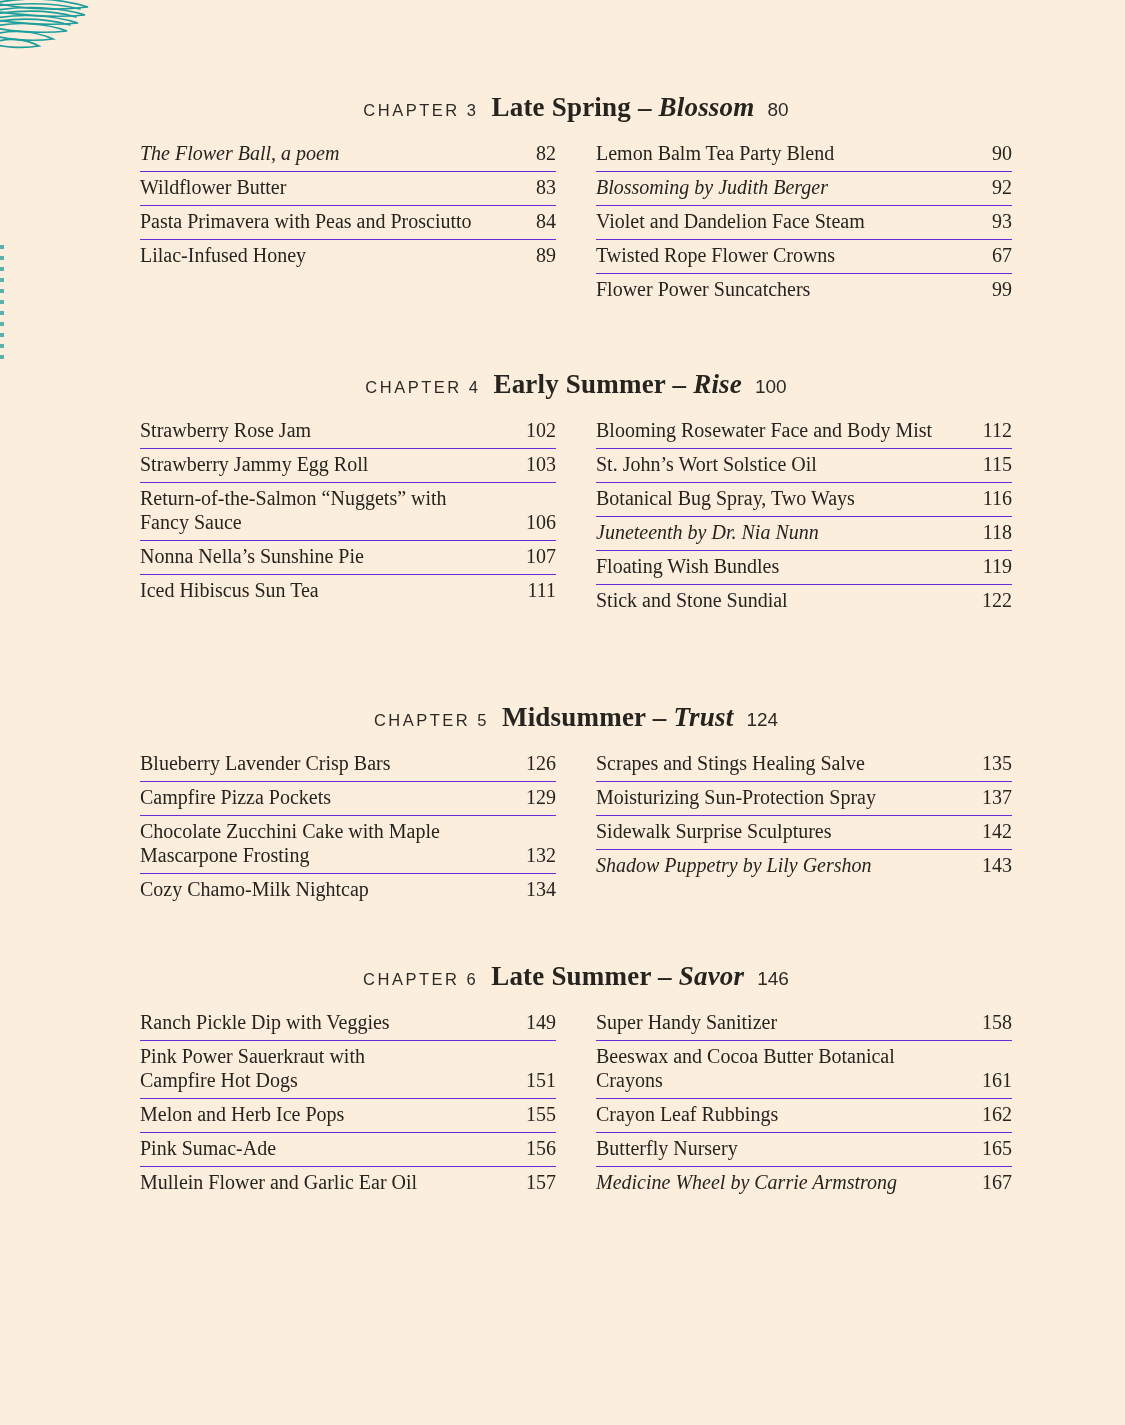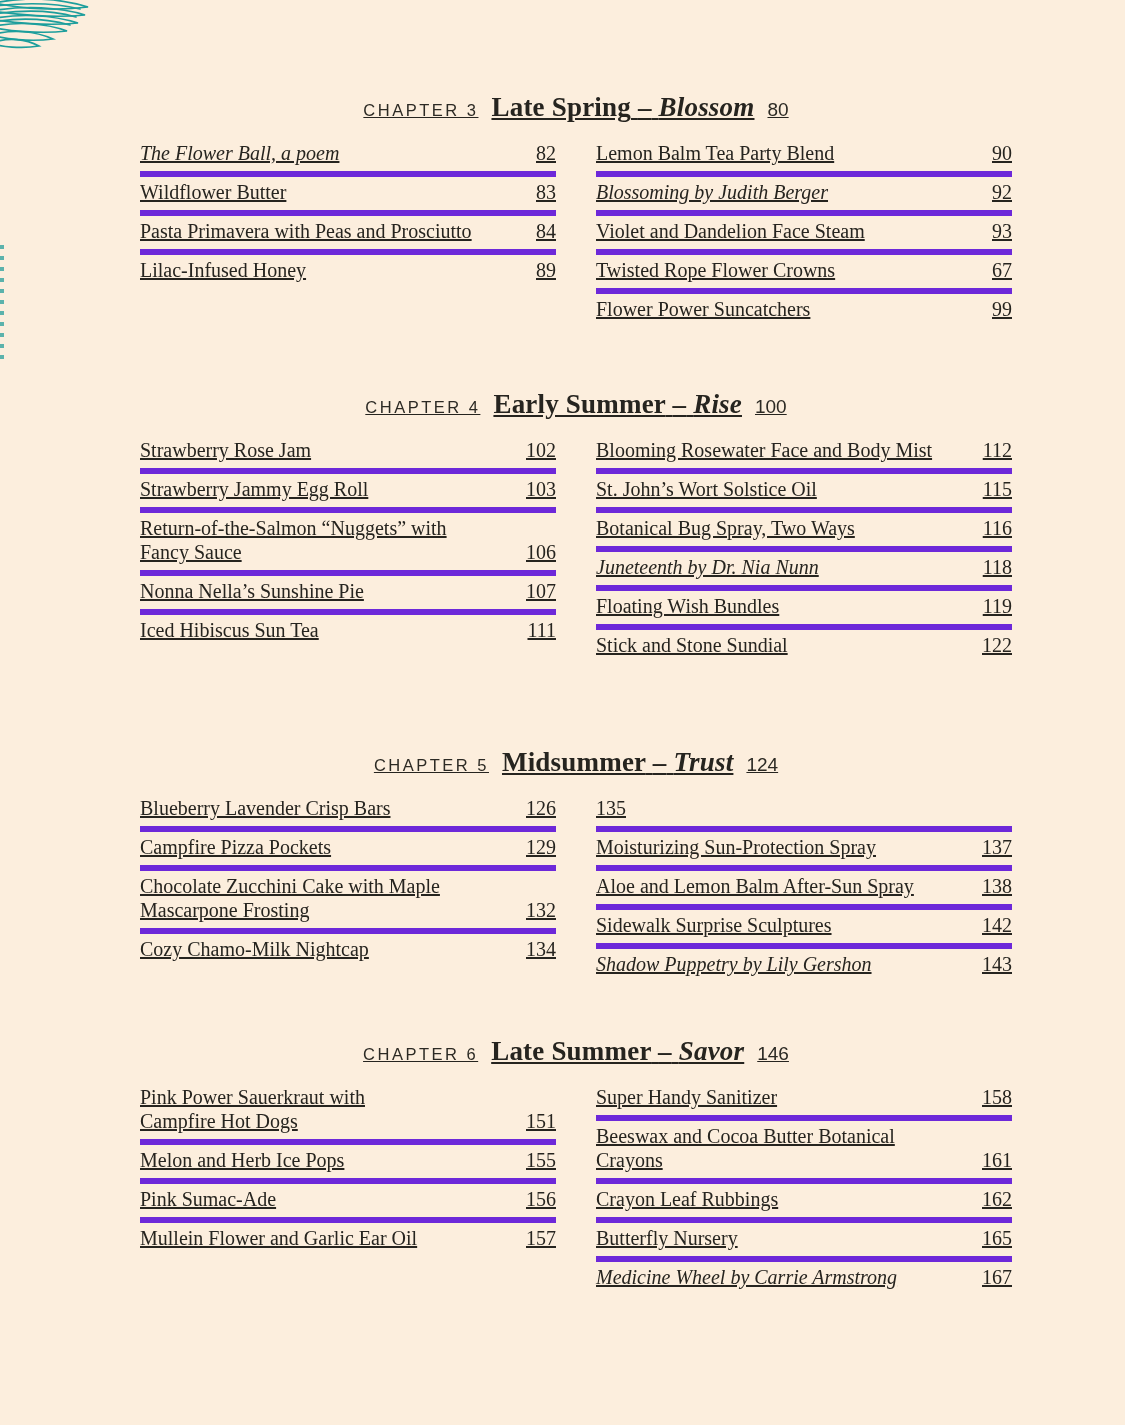--- a/index.html
+++ b/index.html
@@ -16,21 +16,20 @@
   }
   .edge-dashes {
     position:absolute; left:0; top:245px; width:4px; height:114px;
     background:repeating-linear-gradient(to bottom,
       rgba(38,158,155,.75) 0 4px, transparent 4px 11px);
   }
   .toc {
     width:872px;
     margin-left:140px;
     padding-top:92px;
-    text-decoration:underline;
   }
   section.chapter { }
   .chap-head {
     display:flex;
     justify-content:center;
     align-items:baseline;
     gap:13px;
     white-space:nowrap;
   }
   .chap-label {
@@ -60,21 +59,21 @@
   }
   ul.col { list-style:none; }
   li.entry {
     display:flex;
     justify-content:space-between;
     align-items:flex-end;
     gap:14px;
     font-size:20px;
     line-height:24px;
     padding:3px 0 6px 0;
-    border-bottom:6px solid #6d28d9;
+    border-bottom:1px solid #6d28d9;
   }
   li.entry:last-child { border-bottom:none; }
   li.entry.italic .entry-title { font-style:italic; }
   .entry-title { white-space:pre-line; }
   .entry-page { white-space:nowrap; }
   
   section.chapter:nth-of-type(1) { margin-top:0; }
   section.chapter:nth-of-type(2) { margin-top:62px; }
   section.chapter:nth-of-type(3) { margin-top:84px; }
   section.chapter:nth-of-type(4) { margin-top:54px; }
@@ -249,32 +248,29 @@
     <span class="entry-page">132</span>
   </li>
 
   <li class="entry">
     <span class="entry-title">Cozy Chamo-Milk Nightcap</span>
     <span class="entry-page">134</span>
   </li>
 </ul>
       <ul class="col right">
   <li class="entry">
+    <span class="entry-title">Scrapes and Stings Healing Salve</span>
     <span class="entry-page">135</span>
   </li>
 
   <li class="entry">
     <span class="entry-title">Moisturizing Sun-Protection Spray</span>
     <span class="entry-page">137</span>
   </li>
 
-  <li class="entry">
-    <span class="entry-title">Aloe and Lemon Balm After-Sun Spray</span>
-    <span class="entry-page">138</span>
-  </li>
 
   <li class="entry">
     <span class="entry-title">Sidewalk Surprise Sculptures</span>
     <span class="entry-page">142</span>
   </li>
 
   <li class="entry italic">
     <span class="entry-title">Shadow Puppetry by Lily Gershon</span>
     <span class="entry-page">143</span>
   </li>
@@ -283,20 +279,24 @@
   </section>
 
   <section class="chapter">
     <div class="chap-head">
       <span class="chap-label">CHAPTER 6</span>
       <span class="chap-title"><span class="t">Late Summer</span> <span class="d">–</span> <span class="chap-subtitle">Savor</span></span>
       <span class="chap-page">146</span>
     </div>
     <div class="cols">
       <ul class="col left">
+  <li class="entry">
+    <span class="entry-title">Ranch Pickle Dip with Veggies</span>
+    <span class="entry-page">149</span>
+  </li>
 
   <li class="entry">
     <span class="entry-title">Pink Power Sauerkraut with
 Campfire Hot Dogs</span>
     <span class="entry-page">151</span>
   </li>
 
   <li class="entry">
     <span class="entry-title">Melon and Herb Ice Pops</span>
     <span class="entry-page">155</span>

